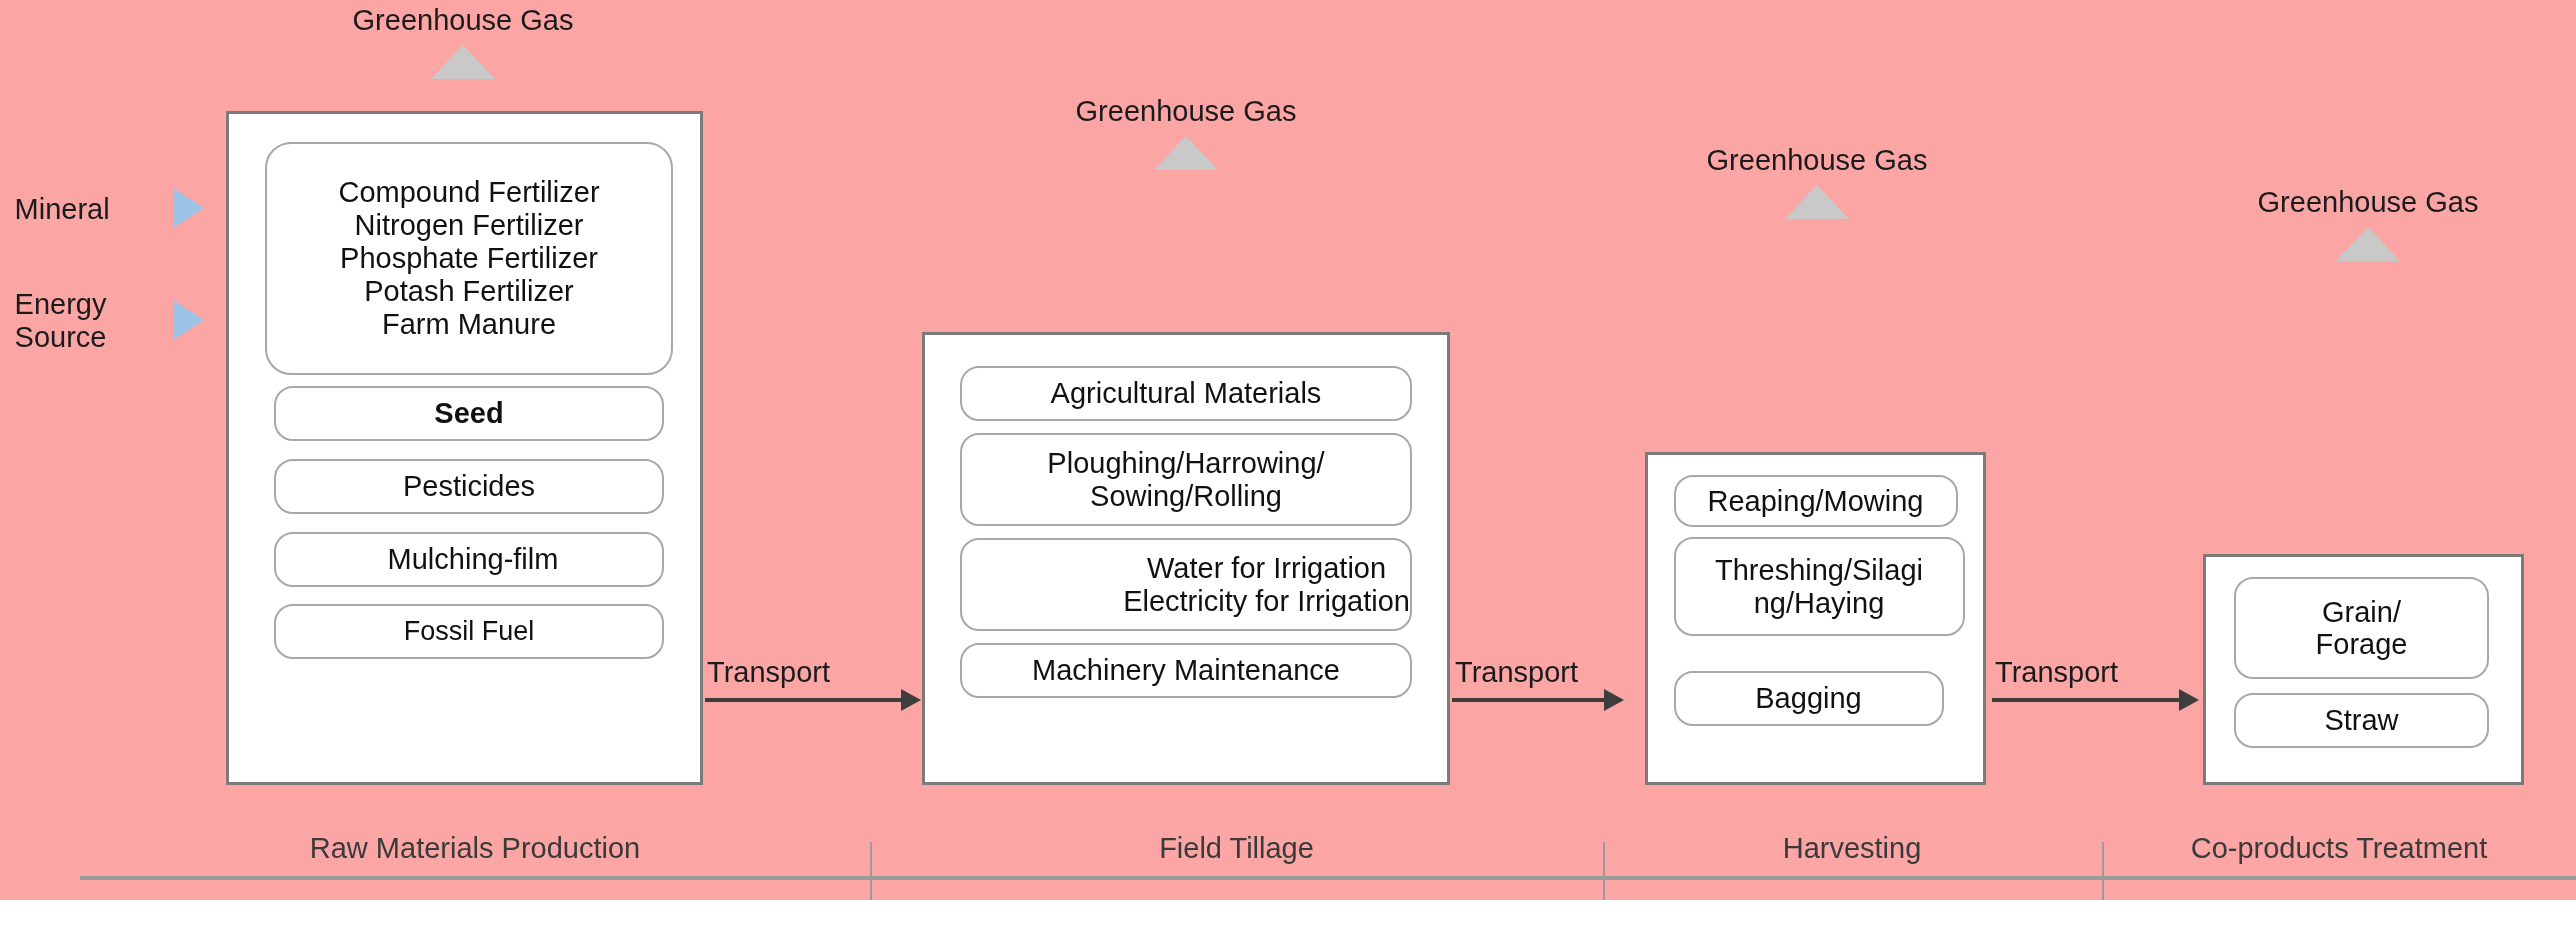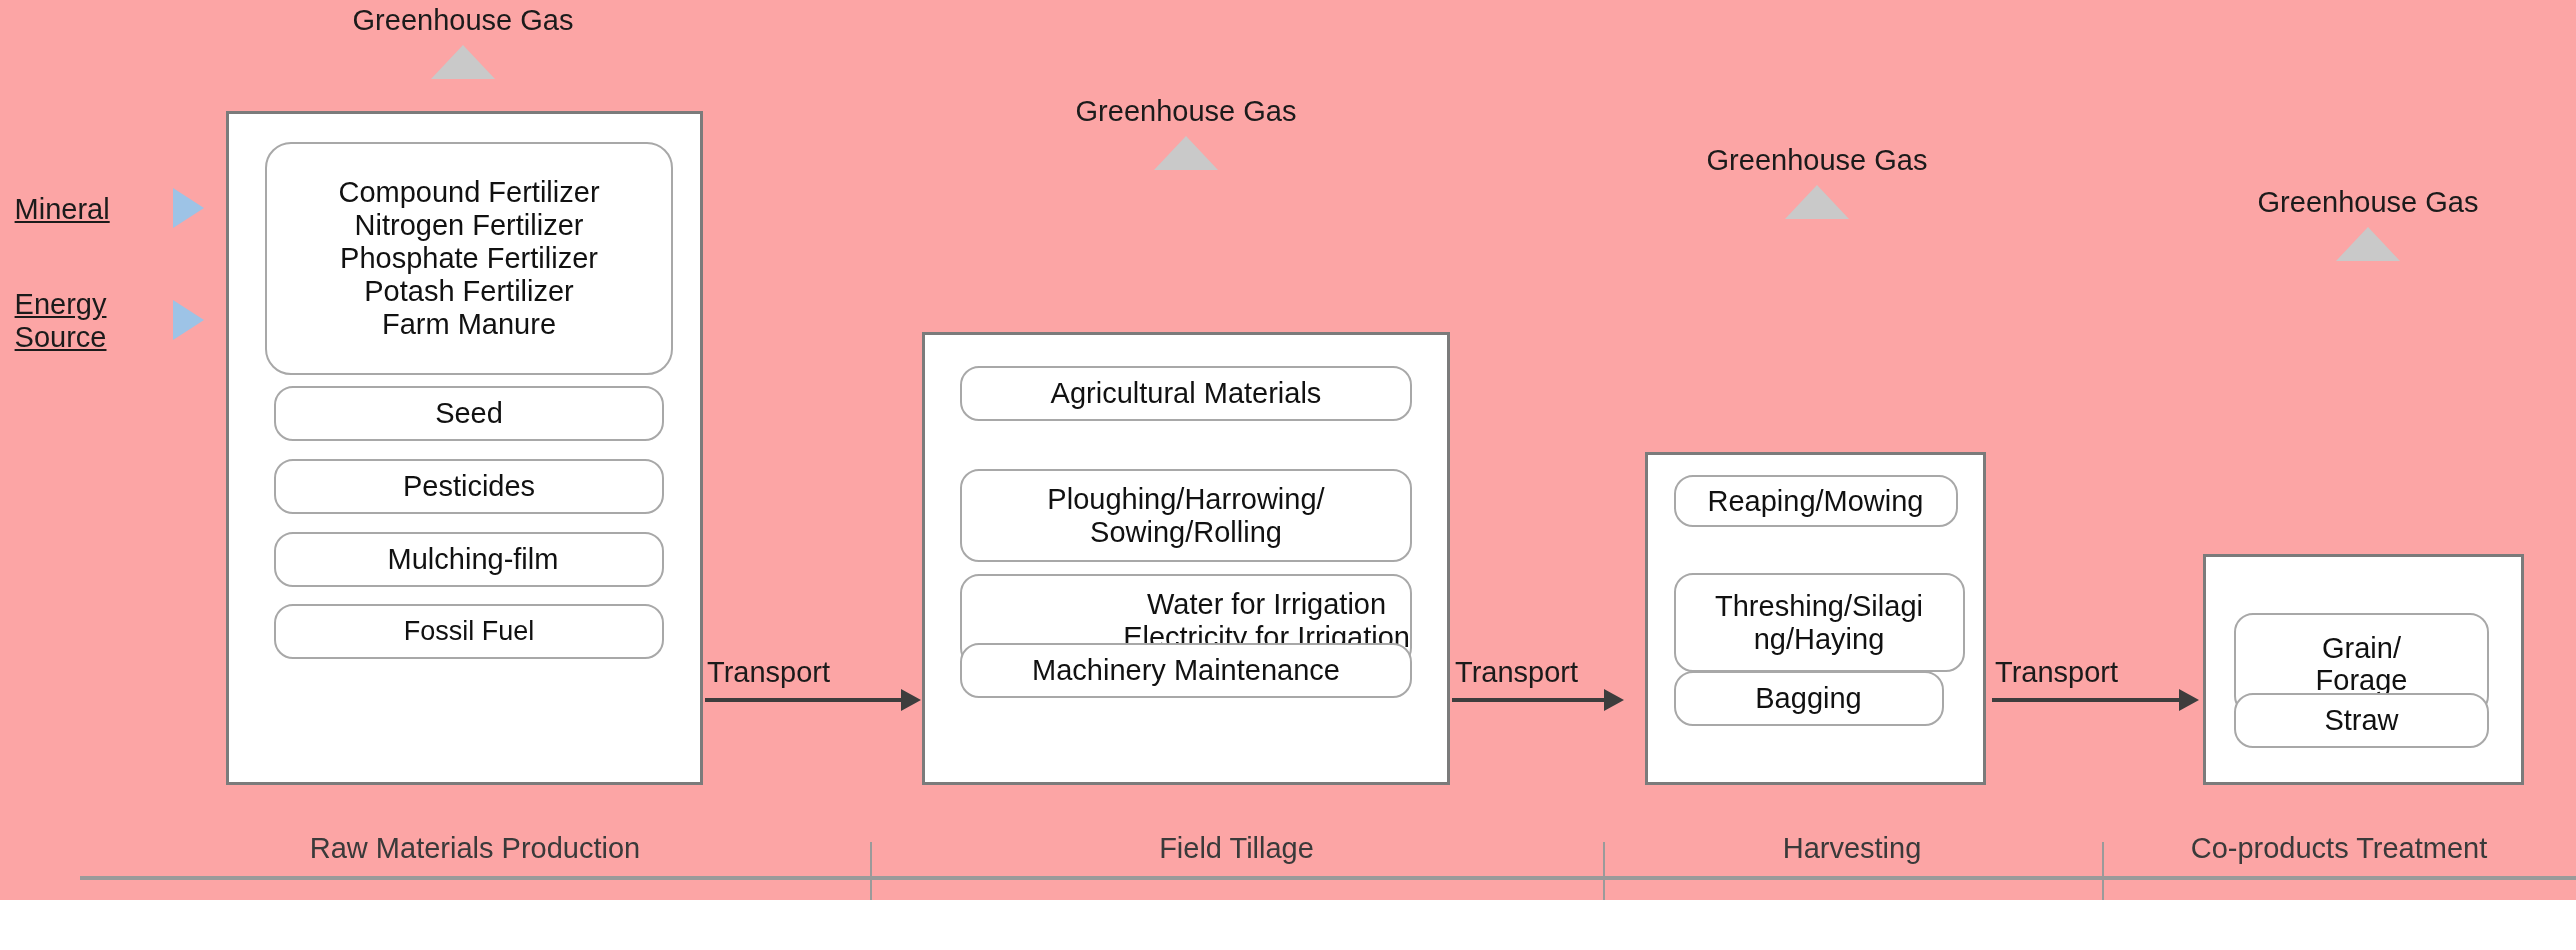--- a/index.html
+++ b/index.html
@@ -32,21 +32,21 @@
     border-radius:19px;
     background:#ffffff;
     display:flex;
     align-items:center;
     justify-content:center;
     text-align:center;
     line-height:1.12;
     color:#111111;
     white-space:nowrap;
   }
-  .item.wrap{white-space:normal;margin-top:36px;}
+  .item.wrap{white-space:normal;}
 
   
   .fert-list{
     position:absolute;
     box-sizing:border-box;
     border:2.9px solid #a8a8a8;
     border-radius:26px;
     background:#ffffff;
     display:flex;
     flex-direction:column;
@@ -67,21 +67,20 @@
     color:#1b1b1b;
     white-space:nowrap;
     text-align:center;
   }
   .side-label{
     position:absolute;
     font-size:29px;
     color:#1b1b1b;
     line-height:1.15;
     white-space:nowrap;
-    text-decoration:underline;
   }
   .transport-label{
     position:absolute;
     font-size:29px;
     color:#1b1b1b;
     white-space:nowrap;
   }
   .phase-label{
     position:absolute;
     font-size:29px;
@@ -161,21 +160,21 @@
   <div class="stage-box" style="left:226px;top:111px;width:477px;height:674px;">
 
     <div class="fert-list" style="left:36px;top:28px;width:408px;height:233px;font-size:29px;">
       <span class="line">Compound Fertilizer</span>
       <span class="line">Nitrogen Fertilizer</span>
       <span class="line">Phosphate Fertilizer</span>
       <span class="line">Potash Fertilizer</span>
       <span class="line">Farm Manure</span>
     </div>
 
-    <div class="item" style="left:45px;top:272px;width:390px;height:55px;font-size:29px;">Seed</div>
+    <div class="item" style="left:45px;top:272px;width:390px;height:55px;font-size:29px;font-weight:bold;">Seed</div>
     <div class="item" style="left:45px;top:345px;width:390px;height:55px;font-size:29px;">Pesticides</div>
     <div class="item" style="left:45px;top:418px;width:390px;height:55px;font-size:29px;padding-left:8px;">Mulching-film</div>
     <div class="item" style="left:45px;top:490px;width:390px;height:55px;font-size:27px;">Fossil Fuel</div>
   </div>
 
   <div class="transport-label" style="left:707px;top:656px;">Transport</div>
   <div class="arrow-line" style="left:705px;top:698px;width:197px;"></div>
   <div class="arrow-head" style="left:901px;top:689px;"></div>
 
   <div class="stage-box" style="left:922px;top:332px;width:528px;height:453px;">

